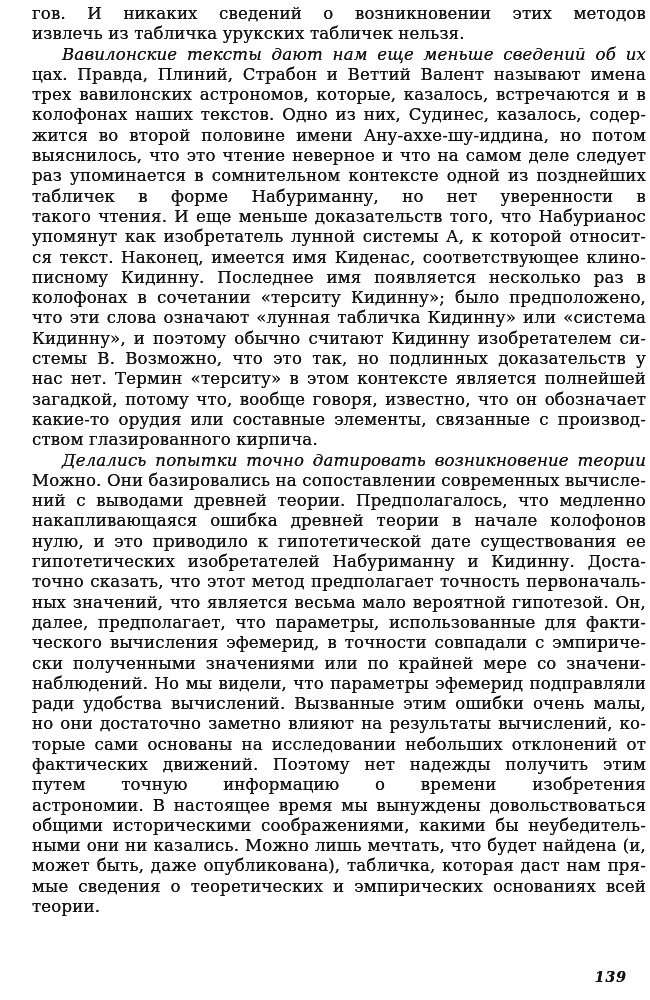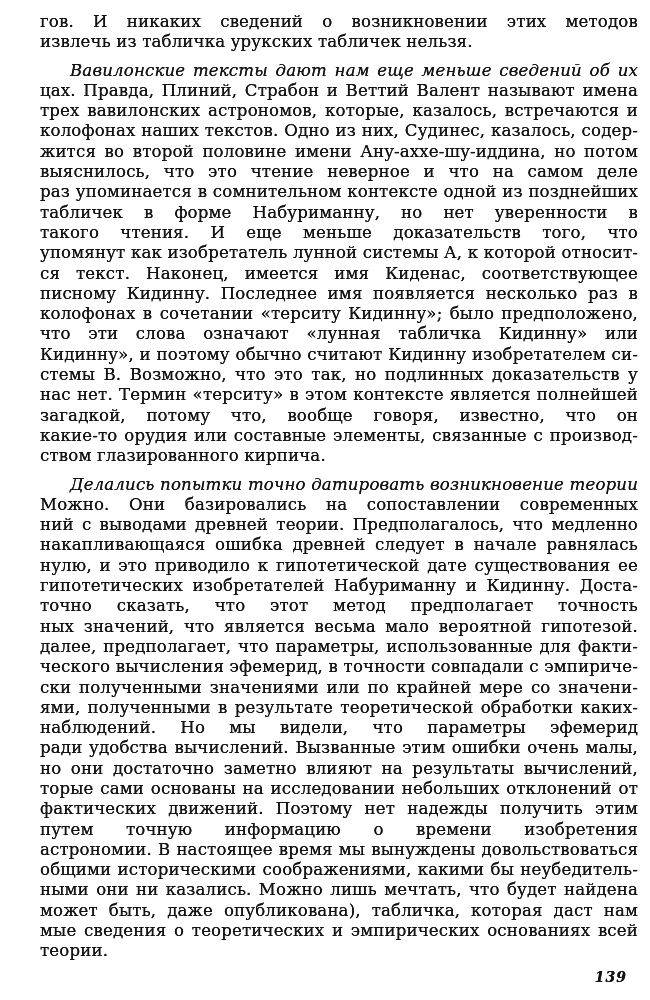--- a/index.html
+++ b/index.html
@@ -16,21 +16,21 @@
     color: #141414;
     overflow: hidden;
   }
   .text-col {
     position: absolute;
     left: 32px;
     top: 4px;
     width: 614px;
   }
   .para {
-    margin: 8px;
+    margin: 0;
     padding: 0;
   }
   .line {
     font-size: 16.6px;
     line-height: 20.3px;
     height: 20.3px;
     overflow: hidden;
     letter-spacing: 0.15px;
     text-align: justify;
     text-align-last: justify;
@@ -85,29 +85,28 @@
         <div class="line">стемы В. Возможно, что это так, но подлинных доказательств у</div>
         <div class="line">нас нет. Термин «терситу» в этом контексте является полнейшей</div>
         <div class="line">загадкой, потому что, вообще говоря, известно, что он обозначает</div>
         <div class="line">какие-то орудия или составные элементы, связанные с производ-</div>
         <div class="line lastline">ством глазированного кирпича.</div>
       </div>
       <div class="para">
         <div class="line indent">Делались попытки точно датировать возникновение теории</div>
         <div class="line">Можно. Они базировались на сопоставлении современных вычисле-</div>
         <div class="line">ний с выводами древней теории. Предполагалось, что медленно</div>
-        <div class="line">накапливающаяся ошибка древней следует в начале равнялась</div>
+        <div class="line">накапливающаяся ошибка древней теории в начале колофонов</div>
         <div class="line">нулю, и это приводило к гипотетической дате существования ее</div>
         <div class="line">гипотетических изобретателей Набуриманну и Кидинну. Доста-</div>
         <div class="line">точно сказать, что этот метод предполагает точность первоначаль-</div>
         <div class="line">ных значений, что является весьма мало вероятной гипотезой. Он,</div>
         <div class="line">далее, предполагает, что параметры, использованные для факти-</div>
         <div class="line">ческого вычисления эфемерид, в точности совпадали с эмпириче-</div>
         <div class="line">ски полученными значениями или по крайней мере со значени-</div>
-        <div class="line">ями, полученными в результате теоретической обработки каких-то</div>
         <div class="line">наблюдений. Но мы видели, что параметры эфемерид подправляли</div>
         <div class="line">ради удобства вычислений. Вызванные этим ошибки очень малы,</div>
         <div class="line">но они достаточно заметно влияют на результаты вычислений, ко-</div>
         <div class="line">торые сами основаны на исследовании небольших отклонений от</div>
         <div class="line">фактических движений. Поэтому нет надежды получить этим</div>
         <div class="line">путем точную информацию о времени изобретения математической</div>
         <div class="line">астрономии. В настоящее время мы вынуждены довольствоваться</div>
         <div class="line">общими историческими соображениями, какими бы неубедитель-</div>
         <div class="line">ными они ни казались. Можно лишь мечтать, что будет найдена (и,</div>
         <div class="line">может быть, даже опубликована), табличка, которая даст нам пря-</div>

